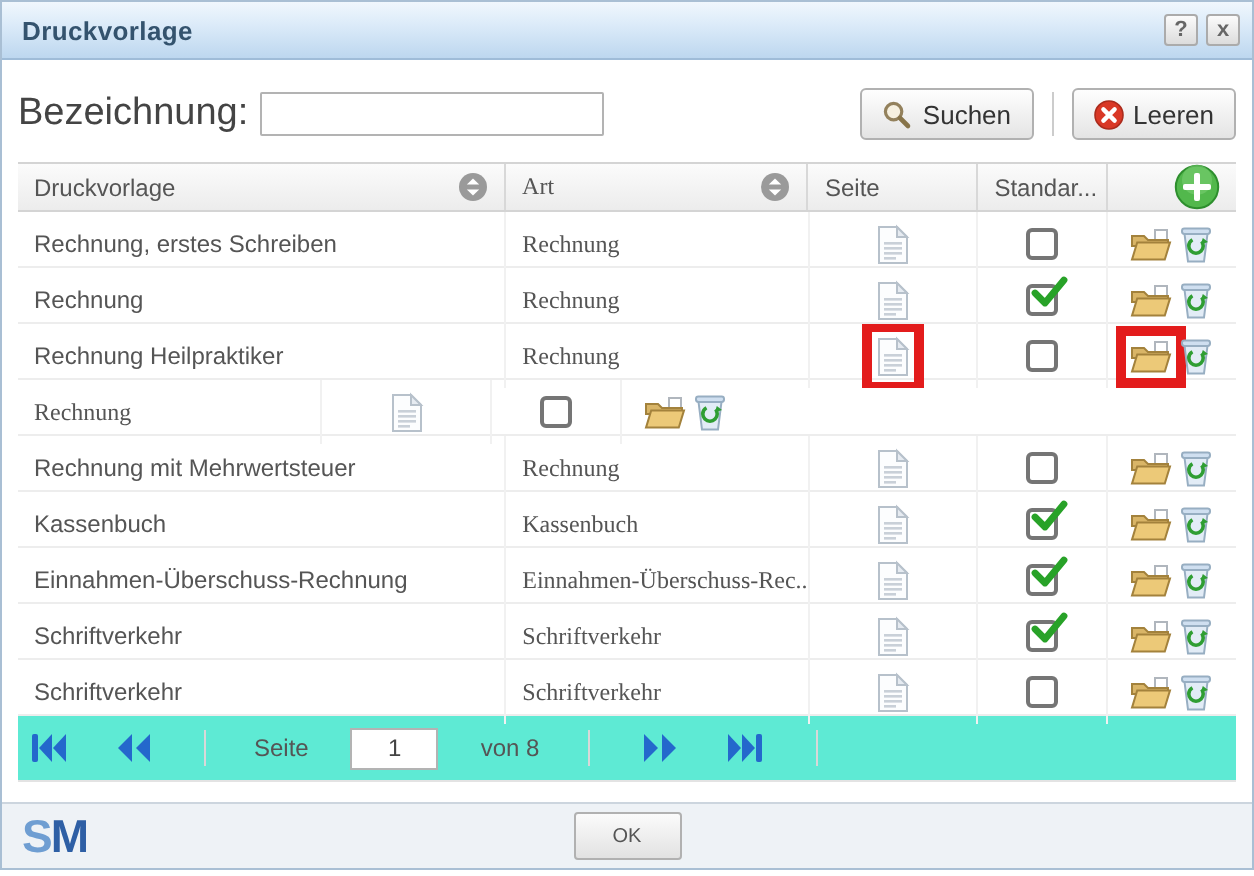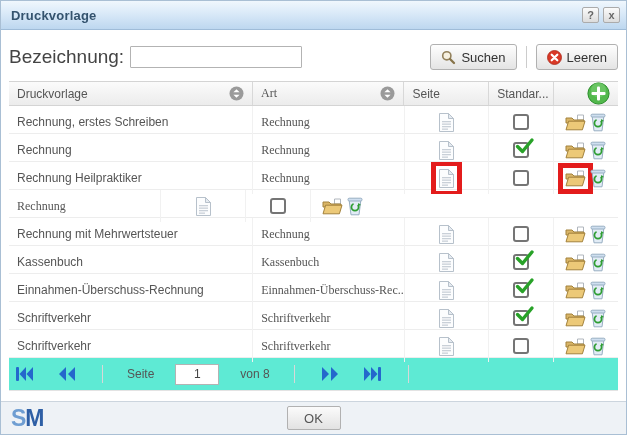--- a/index.html
+++ b/index.html
@@ -116,21 +116,21 @@
     padding:0 10px;
   }
   .logo { font-size:23px; font-weight:bold; line-height:1; letter-spacing:-1px; }
   .logo .s { color:#6f9ed2; }
   .logo .m { color:#2e5fa5; }
   .ok-btn {
     position:absolute; left:50%; top:50%; transform:translate(-50%,-50%);
     width:54px; height:24px;
     background:linear-gradient(#fbfbfb,#e2e2e2);
     border:1px solid #b1b1b1; border-radius:2px;
-    font-size:13px; color:#555; cursor:pointer;
+    font-size:10px; color:#555; cursor:pointer;
   }
 </style>
 </head>
 <body>
 
 <div class="dialog">
 
   <div class="titlebar">
     <span class="title">Druckvorlage</span>
     <span class="tb-btns">

